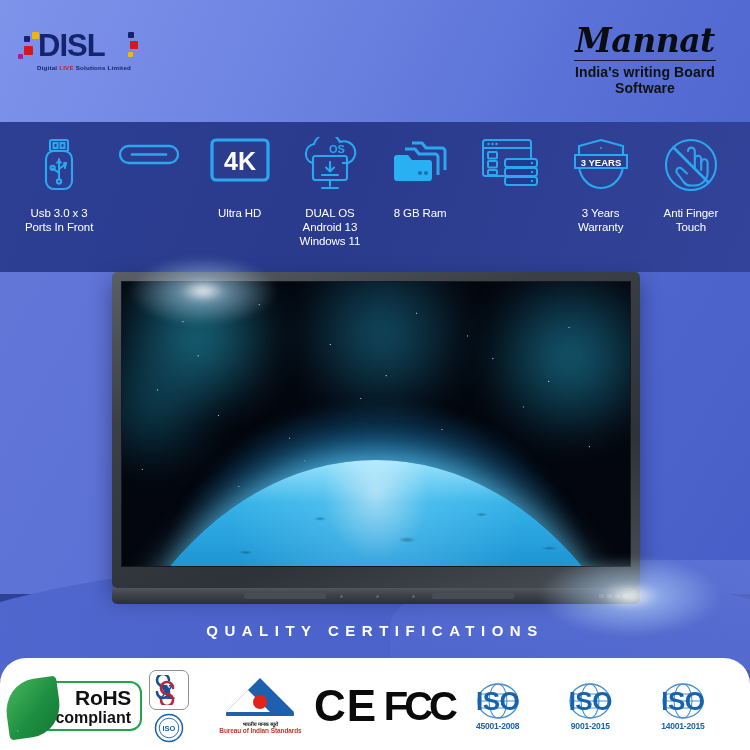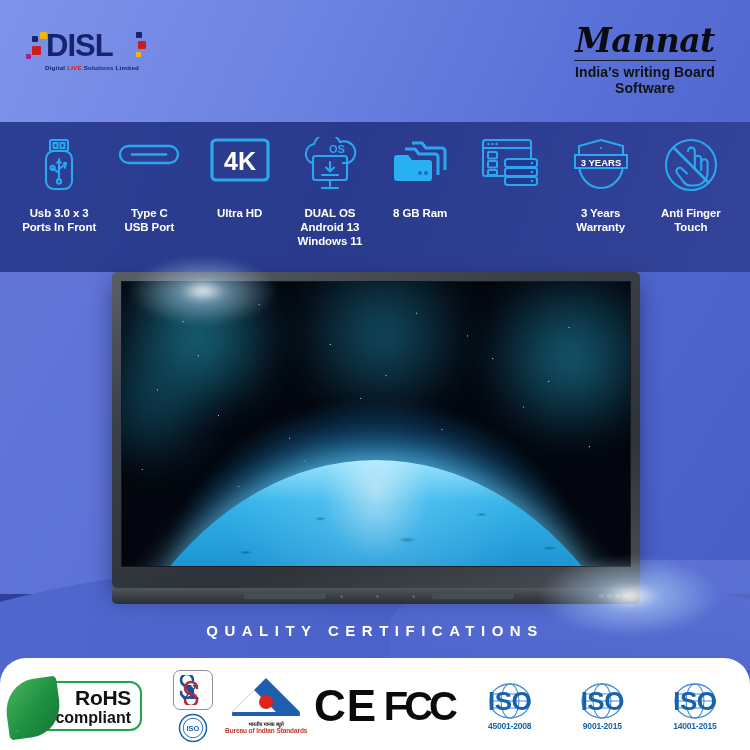--- a/index.html
+++ b/index.html
@@ -39,21 +39,21 @@
     opacity:.55;
   }
   .white-panel {
     position:absolute; left:0; top:658px; width:750px; height:92px;
     background:#ffffff; border-radius:26px 26px 0 0;
   }
 
   
   .header { position:absolute; left:0; top:0; width:750px; height:122px; }
 
-  .disl-logo { position:absolute; left:32px; top:30px; width:118px; height:48px; }
+  .disl-logo { position:absolute; left:24px; top:30px; width:118px; height:48px; }
   .disl-word {
     position:absolute; left:14px; top:0;
     font-family:"Liberation Sans", sans-serif;
     font-weight:bold; font-size:31px; letter-spacing:-1px;
     color:#16246e; line-height:31px;
   }
   .disl-sub {
     position:absolute; left:2px; top:34px; width:116px;
     font-size:6.2px; font-weight:bold; color:#16246e;
     letter-spacing:.2px; text-align:center; white-space:nowrap;
@@ -91,21 +91,21 @@
 
   
   .specs {
     position:absolute; left:0; top:128px; width:750px; height:140px;
     display:flex; align-items:flex-start; justify-content:space-between;
     padding:0 14px;
   }
   .spec { width:94px; text-align:center; }
   .spec .ico { height:62px; display:flex; justify-content:center;margin-top:9px; }
   .spec .lbl {
-    margin-top:7px; color:#ffffff; font-size:11.5px; font-weight:bold;
+    margin-top:7px; color:#ffffff; font-size:11.5px; font-weight:normal;
     line-height:14px; letter-spacing:-.1px;
   }
   svg { display:block; }
 
   
   .display-wrap { position:absolute; left:112px; top:272px; width:528px; height:330px; }
   .bezel {
     position:absolute; left:0; top:0; width:528px; height:316px;
     background:linear-gradient(160deg,#5a5f66 0%, #3b4047 30%, #2e3339 70%, #4a4f57 100%);
     border-radius:5px;
@@ -204,21 +204,21 @@
     position:absolute; left:0; top:622px; width:750px; text-align:center;
     color:#ffffff; font-size:15px; font-weight:bold; letter-spacing:6.5px;
   }
 
   
   .cert-row {
     position:absolute; left:0; top:662px; width:750px; height:88px;
     display:flex; align-items:center; justify-content:space-between;
     padding:0 18px;
   }
-  .badge { display:flex; align-items:center; justify-content:flex-end; }
+  .badge { display:flex; align-items:center; justify-content:flex-start; }
 
   .rohs { width:124px; height:52px; display:flex; align-items:center; }
   .rohs-box {
     position:relative; width:124px; height:50px;
     border:2.5px solid #23a14b; border-radius:12px; background:#fff;
     display:flex; align-items:center; justify-content:flex-end;
     padding-right:9px;
   }
   .leaf {
     position:absolute; left:-14px; top:-4px; width:54px; height:58px;
@@ -333,21 +333,20 @@
       <div class="lbl">Usb 3.0 x 3<br>Ports In Front</div>
     </div>
 
     <div class="spec">
       <div class="ico">
         <svg width="64" height="34" viewBox="0 0 64 34" fill="none" stroke="#2aa7f0" stroke-width="2.3">
           <rect x="3" y="9" width="58" height="17" rx="8.5"></rect>
           <path d="M15 17.5 h34" stroke-linecap="round" stroke-width="2.6"></path>
         </svg>
       </div>
-      <div class="lbl">Type C<br>USB Port</div>
     </div>
 
     <div class="spec">
       <div class="ico">
         <svg width="60" height="46" viewBox="0 0 60 46">
           <rect x="2" y="3" width="56" height="40" rx="4" fill="none" stroke="#2aa7f0" stroke-width="3.2"></rect>
           <text x="30" y="33" text-anchor="middle" font-family="Liberation Sans, sans-serif" font-size="25" font-weight="bold" fill="#ffffff">4K</text>
         </svg>
       </div>
       <div class="lbl">Ultra HD</div>

